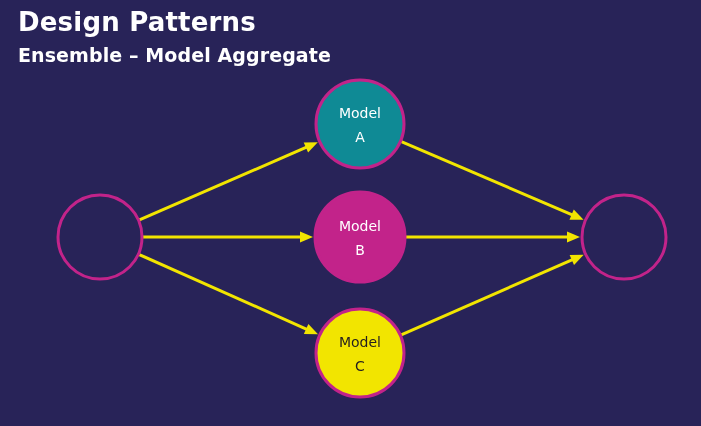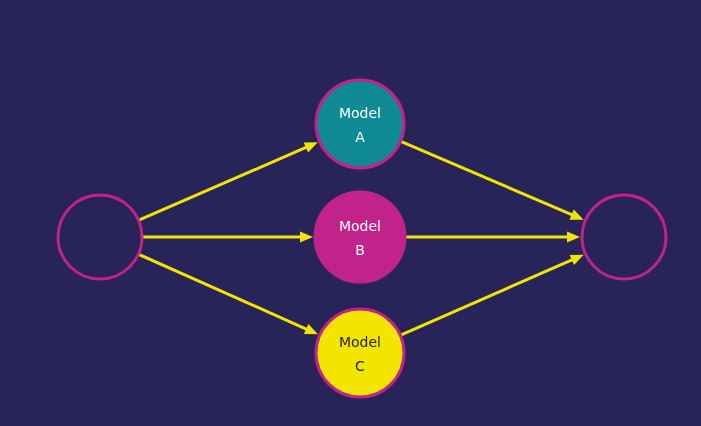--- a/index.html
+++ b/index.html
@@ -52,20 +52,24 @@
     font-weight: normal;
     text-anchor: middle;
     dominant-baseline: middle;
   }
 </style>
 </head>
 <body>
 
 <div id="canvas" style="background: rgb(40, 35, 88);">
 
+  <div id="title-block">
+    <div id="page-title">Design Patterns</div>
+    <div id="page-subtitle">Ensemble – Model Aggregate</div>
+  </div>
 
   <svg id="diagram-svg" viewBox="0 0 701 426" xmlns="http://www.w3.org/2000/svg">
     <g id="edge-layer">
         <g>
           <line x1="139.4364234525718" y1="219.86032365330533" x2="307.72381077217227" y2="146.72003608747897" stroke="#f2e500" stroke-width="3" stroke-linecap="butt"></line>
           <polygon points="317.8121981670162,142.33546771971987 308.08184270244385,152.56142403358442 303.6972743346847,142.47303663874047" fill="#f2e500"></polygon>
         </g>
         <g>
           <line x1="143" y1="237" x2="302" y2="237" stroke="#f2e500" stroke-width="3" stroke-linecap="butt"></line>
           <polygon points="313,237 300,242.5 300,231.5" fill="#f2e500"></polygon>

